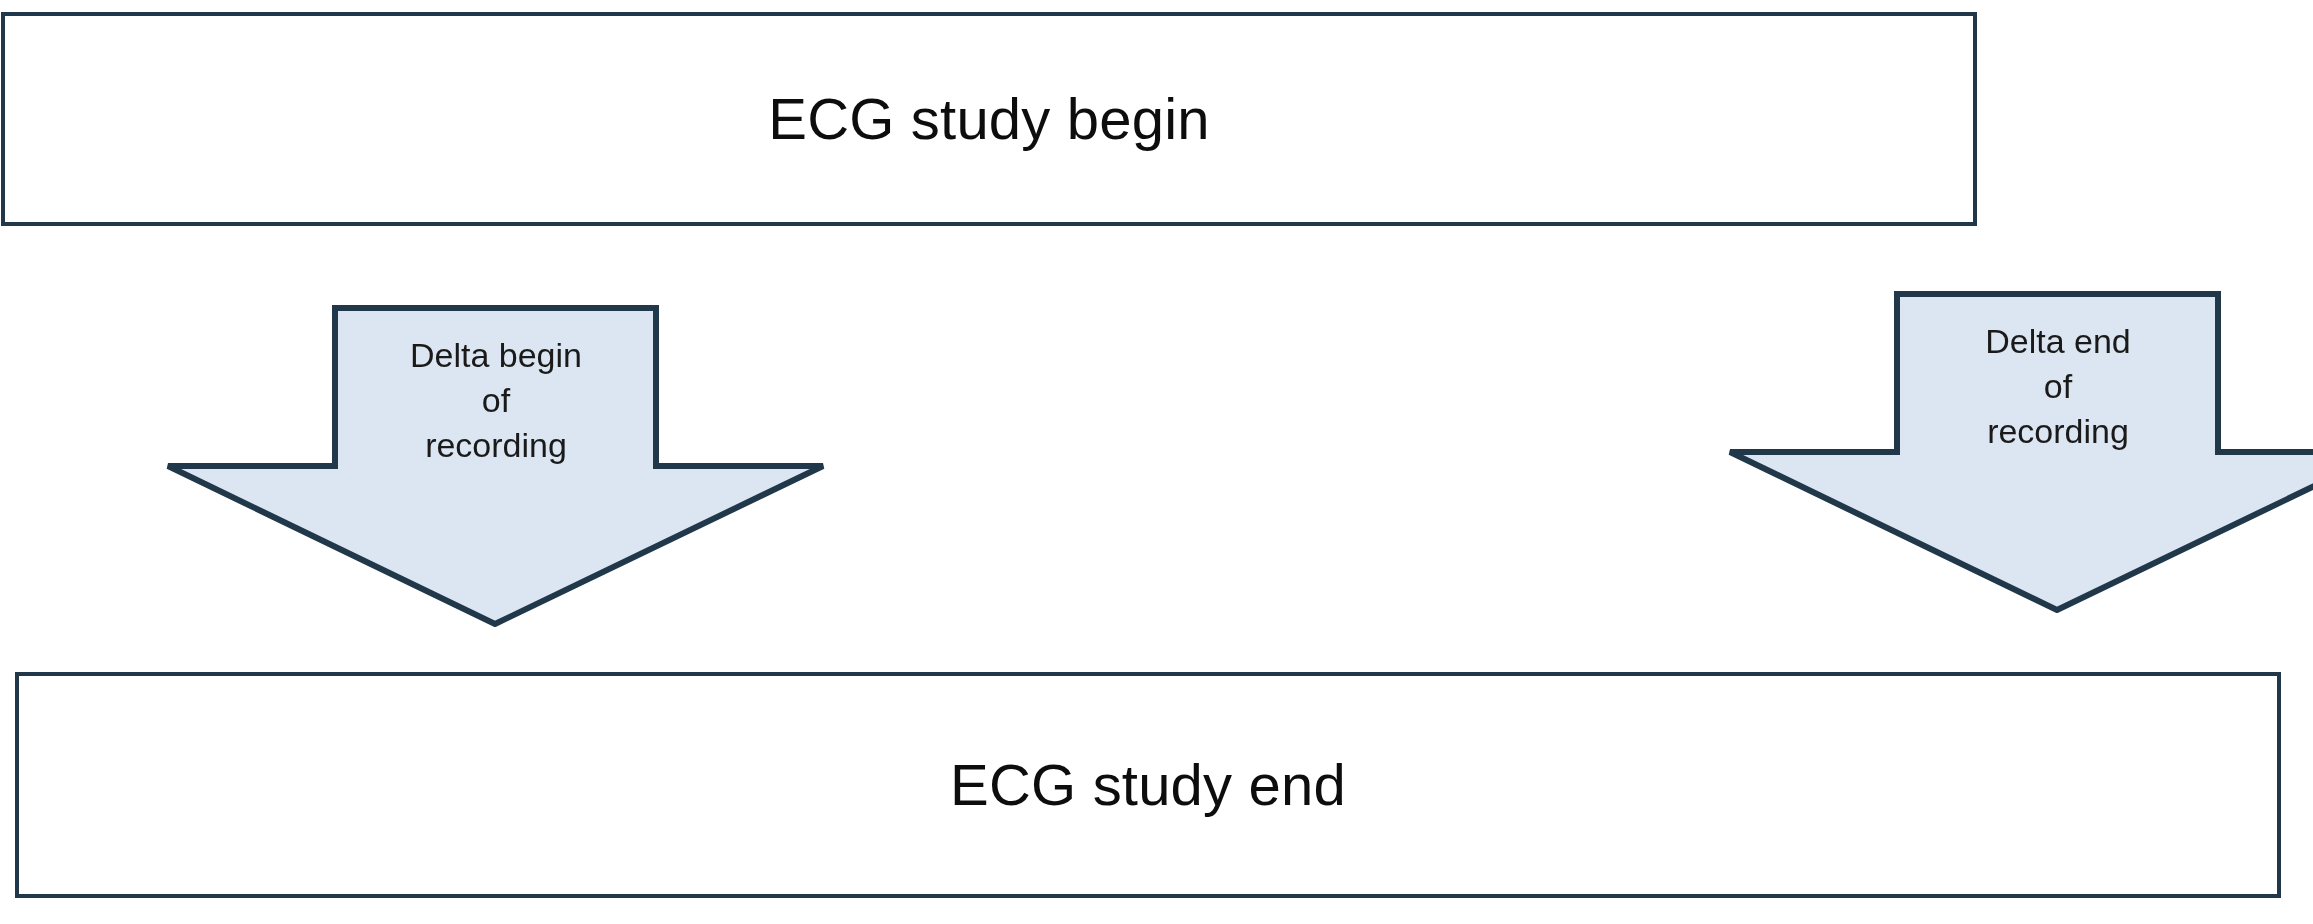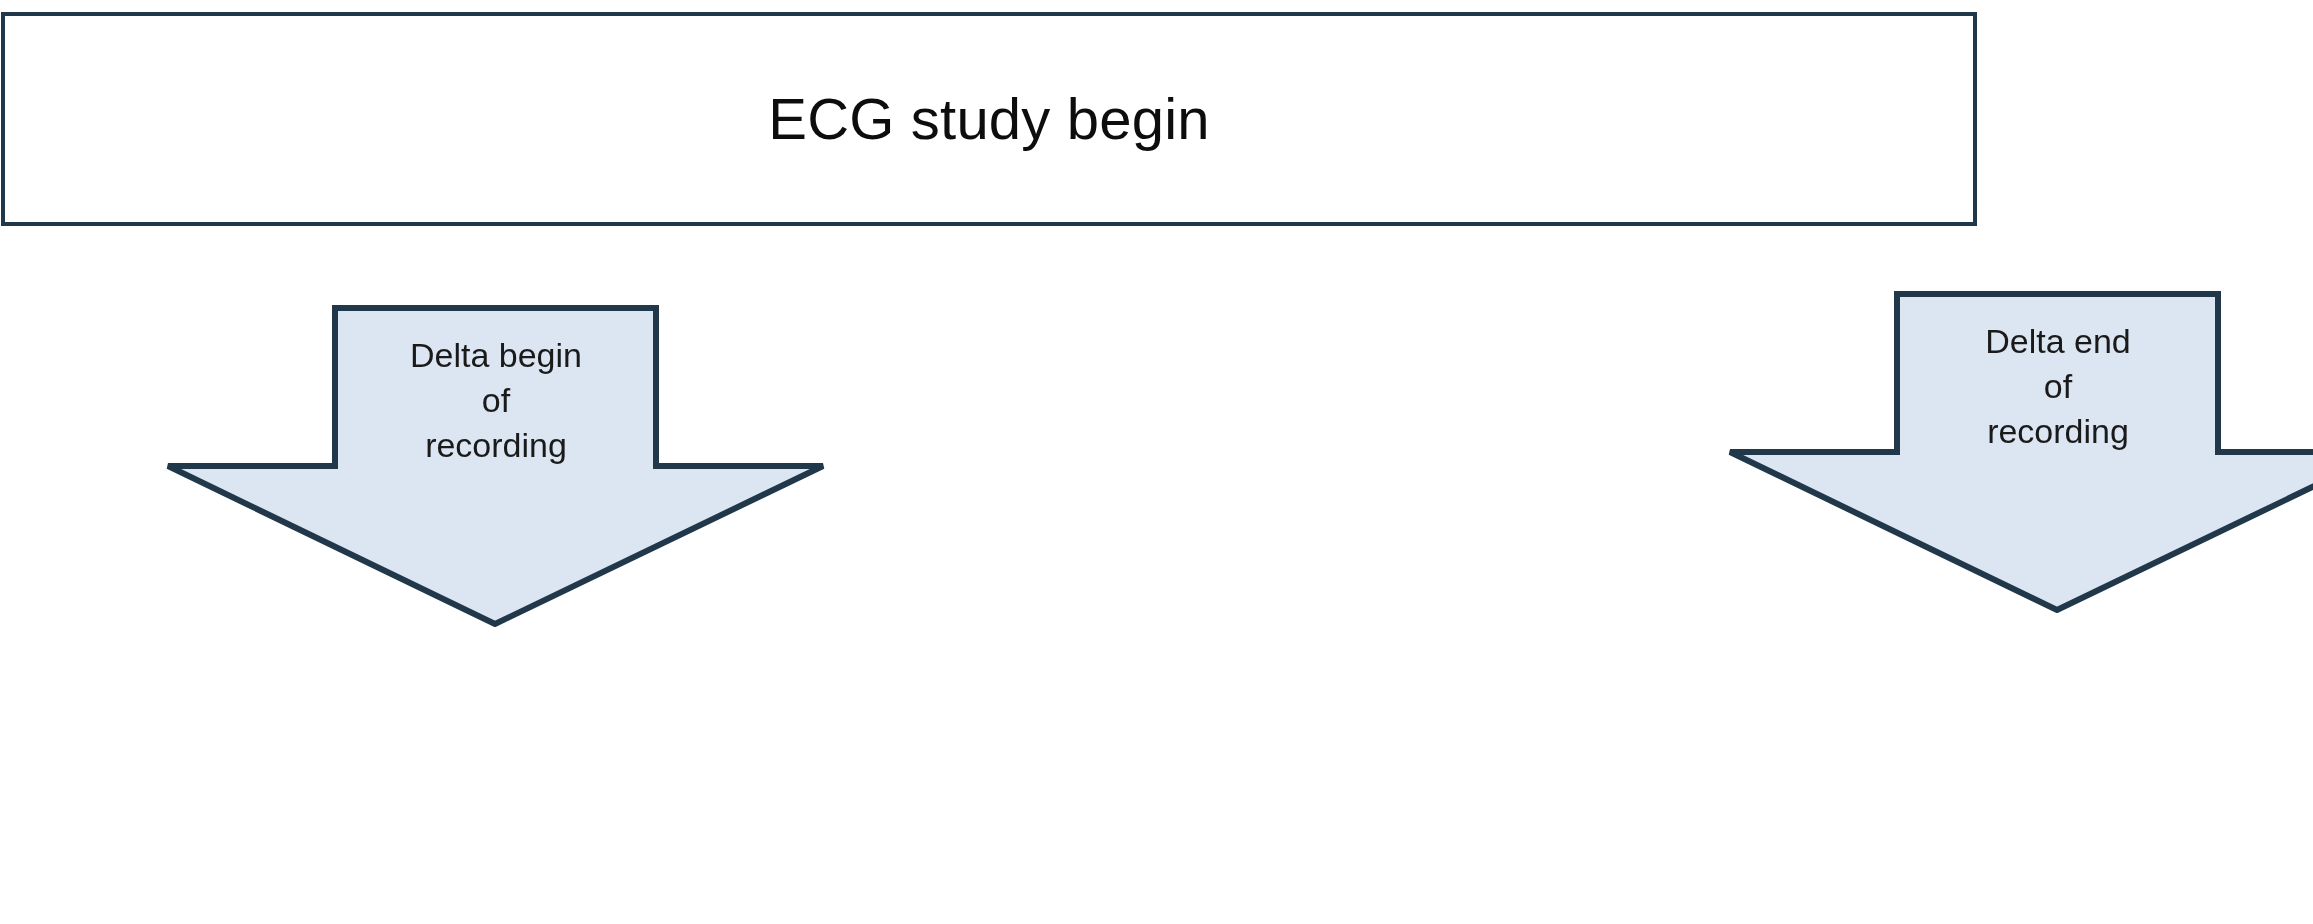--- a/index.html
+++ b/index.html
@@ -106,14 +106,17 @@
 
   <div class="down-arrow" id="arrow-end">
     <svg viewBox="0 0 661 322" preserveAspectRatio="none">
       <polygon points="170,3 491,3 491,161 658,161 330,319 3,161 170,161" fill="#dce6f2" stroke="#20384a" stroke-width="6" stroke-linejoin="miter"></polygon>
     </svg>
     <div class="arrow-label">Delta end
 of
 recording</div>
   </div>
 
+  <div class="process-box" id="box-end">
+    <span class="box-label">ECG study end</span>
+  </div>
 
 </div>
 
 </body></html>

